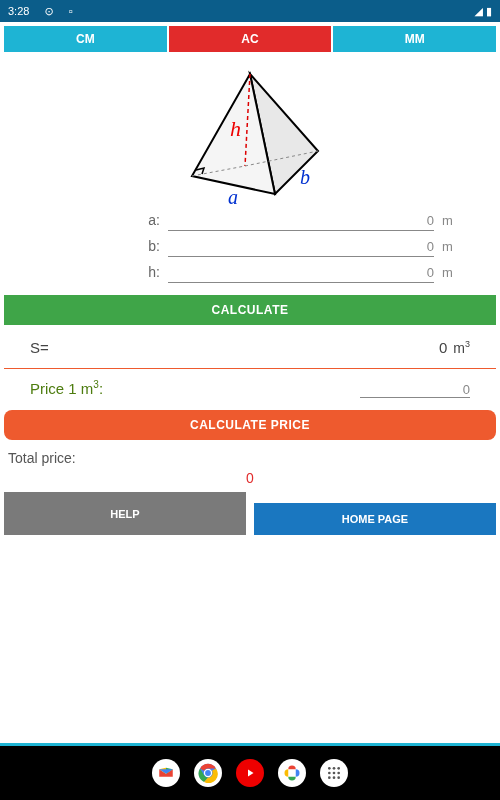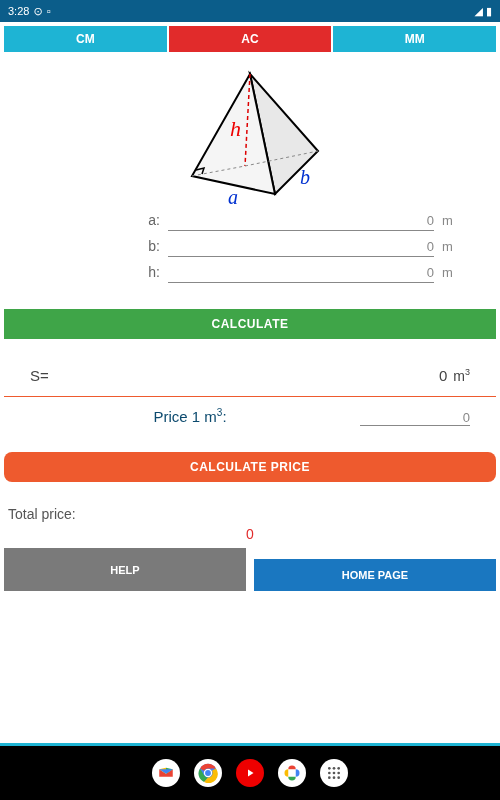--- a/index.html
+++ b/index.html
@@ -1,49 +1,49 @@
 <!DOCTYPE html>
 <html><head>
 <meta charset="utf-8">
 <style>
   * { box-sizing: border-box; margin: 0; padding: 0; }
   html, body { width: 500px; height: 800px; overflow: hidden; font-family: Arial, sans-serif; background: #fff; }
   
   .status-bar { height: 22px; background: #0b5d8a; color: #fff; display: flex; align-items: center; padding: 0 8px; font-size: 11px; }
-  .status-left { flex: 1; display: flex; align-items: center; gap: 4px; }
+  .status-left { flex: 1; display: flex; align-items: center; gap: 15px; }
   .status-right { display: flex; align-items: center; gap: 3px; }
   
   .unit-tabs { display: flex; gap: 2px; padding: 4px; background: #fff; }
   .unit-tab { flex: 1; text-align: center; padding: 6px 0; color: #fff; font-size: 12px; font-weight: bold; cursor: pointer; }
   .unit-tab.cyan { background: #1eb4d4; }
   .unit-tab.red { background: #e12b2b; }
   
   .diagram-area { display: flex; justify-content: center; padding: 10px 0 5px; }
   .diagram { width: 180px; height: 140px; position: relative; }
   
   .inputs { padding: 0 40px 0 140px; }
   .input-row { display: flex; align-items: baseline; margin-bottom: 6px; gap: 8px; }
   .input-label { width: 20px; text-align: right; color: #666; font-size: 14px; }
   .input-line { flex: 1; border: none; border-bottom: 1px solid #888; text-align: right; font-size: 13px; color: #888; padding: 2px 0; background: transparent; outline: none; }
   .input-unit { width: 18px; color: #888; font-size: 13px; }
   
-  .btn { width: calc(100% - 8px); margin: 20px 4px; padding: 8px 0; text-align: center; color: #fff; font-size: 12px; font-weight: bold; letter-spacing: 0.5px; border: none; cursor: pointer; }
+  .btn { width: calc(100% - 8px); margin: 6px 4px; padding: 8px 0; text-align: center; color: #fff; font-size: 12px; font-weight: bold; letter-spacing: 0.5px; border: none; cursor: pointer; }
   .btn-green { background: #3fa548; }
   .btn-orange { background: #ee5a2e; border-radius: 8px; }
   
   .result-row { display: flex; align-items: center; padding: 8px 30px; font-size: 15px; color: #444; }
   .result-label { width: 90px; }
   .result-value { flex: 1; text-align: right; padding-right: 6px; }
   .result-unit { font-size: 14px; }
   .result-unit sup { font-size: 9px; }
   
   .divider-orange { height: 1px; background: #ee5a2e; margin: 4px 4px; }
   
   .price-row { display: flex; align-items: baseline; padding: 6px 30px; gap: 10px; }
-  .price-label { flex: 1; text-align: center; color: #0c4a6e; font-size: 15px; }
+  .price-label { flex: 1; text-align: left; color: #4d7c0f; font-size: 15px; }
   .price-label sup { font-size: 10px; }
   .price-input { width: 110px; border: none; border-bottom: 1px solid #888; text-align: right; font-size: 13px; color: #888; background: transparent; outline: none; }
   
   .total-label { font-size: 14px; color: #555; padding: 4px 8px 0; }
   .total-value { text-align: center; color: #e12b2b; font-size: 14px; padding: 4px 0 6px; }
   
   .bottom-btns { display: flex; gap: 8px; padding: 0 4px; }
   .bottom-btn { flex: 1; padding: 10px 0; text-align: center; color: #fff; font-size: 11px; font-weight: bold; border: none; cursor: pointer; }
   .btn-gray { background: #7a7a7a; }
   .btn-blue { background: #1a77c0; margin-top: 11px; }

